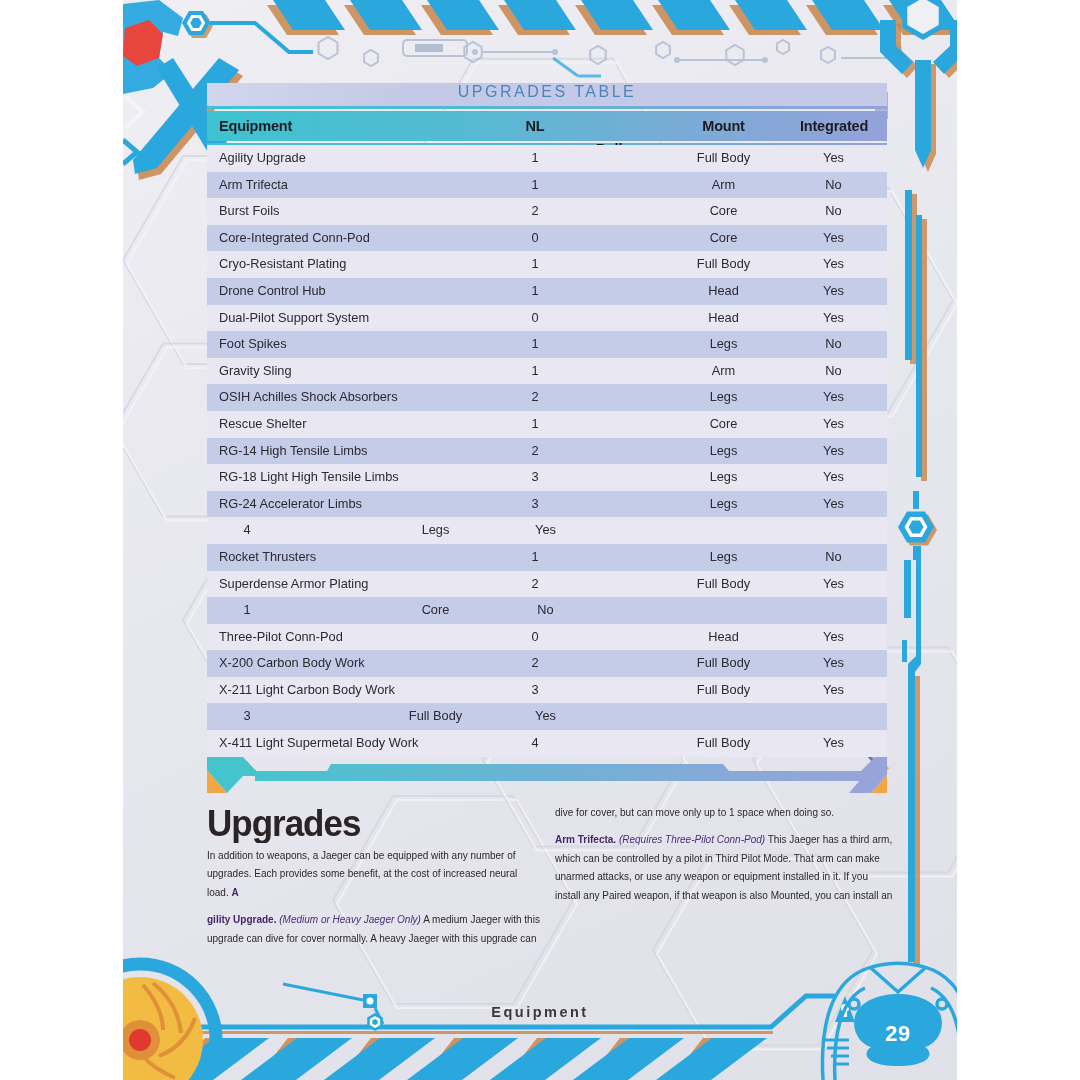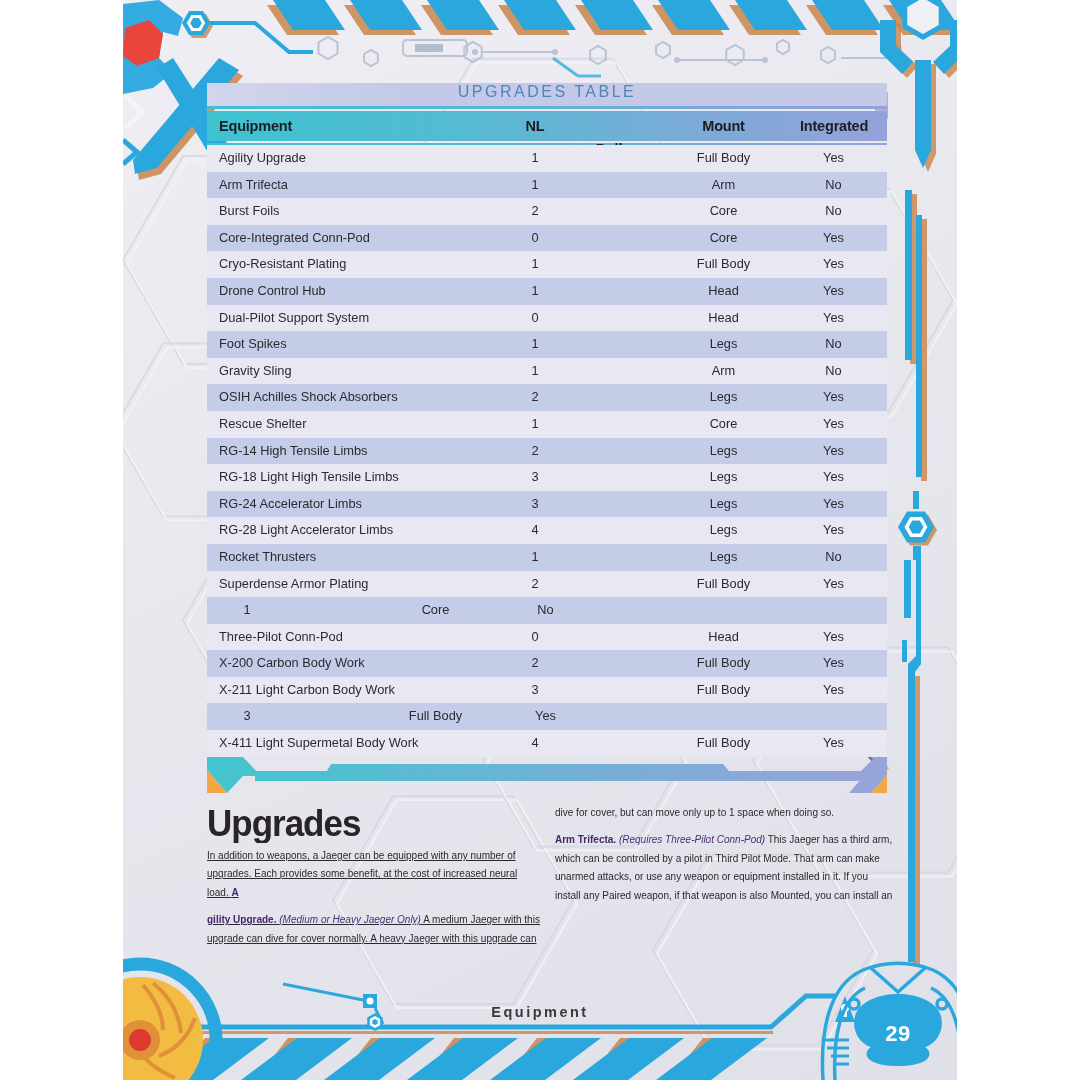--- a/index.html
+++ b/index.html
@@ -32,21 +32,21 @@
   .c-bulk{width:72px;text-align:center;margin-top:46px;}
   .c-mount{width:153px;text-align:center;}
   .c-int{width:87px;text-align:center;padding-right:20px;}
   .thead .c-equip{font-size:14.5px;}
 
   
   .heading{position:absolute;left:84px;top:804px;font-size:35px;line-height:36px;
            font-weight:800;letter-spacing:-1px;color:#2b2427;
            font-family:"Liberation Sans",sans-serif;transform:scaleY(1.05);transform-origin:left top;}
   .coltext{position:absolute;color:#2d282c;font-size:10px;line-height:18.4px;}
-  .leftcol{left:84px;top:847px;width:334px;text-decoration:underline;}
+  .leftcol{left:84px;top:847px;width:334px;}
   .rightcol{left:432px;top:804px;width:338px;}
   .bodypara{margin:0 0 9px 0;}
   .seg-n{color:#2d282c;}
   .seg-b{color:#44276b;font-weight:700;margin-top:36px;}
   .seg-i{color:#4b2d79;font-style:italic;font-weight:500;}
 
   
   .footer-label{position:absolute;left:0;top:1004px;width:834px;text-align:center;
                 font-size:14.5px;font-weight:700;letter-spacing:2.5px;color:#3c393d;}
   .page-num{position:absolute;left:749px;top:1021px;width:52px;text-align:center;
@@ -368,21 +368,20 @@
             <div class="cell c-int">Yes</div>
           </div>
           <div class="trow alt">
             <div class="cell c-equip">RG-24 Accelerator Limbs</div>
             <div class="cell c-nl">3</div>
             <div class="cell c-bulk">4</div>
             <div class="cell c-mount">Legs</div>
             <div class="cell c-int">Yes</div>
           </div>
           <div class="trow">
-            <div class="cell c-equip">RG-28 Light Accelerator Limbs</div>
             <div class="cell c-nl">4</div>
             <div class="cell c-bulk">2</div>
             <div class="cell c-mount">Legs</div>
             <div class="cell c-int">Yes</div>
           </div>
           <div class="trow alt">
             <div class="cell c-equip">Rocket Thrusters</div>
             <div class="cell c-nl">1</div>
             <div class="cell c-bulk">2</div>
             <div class="cell c-mount">Legs</div>

